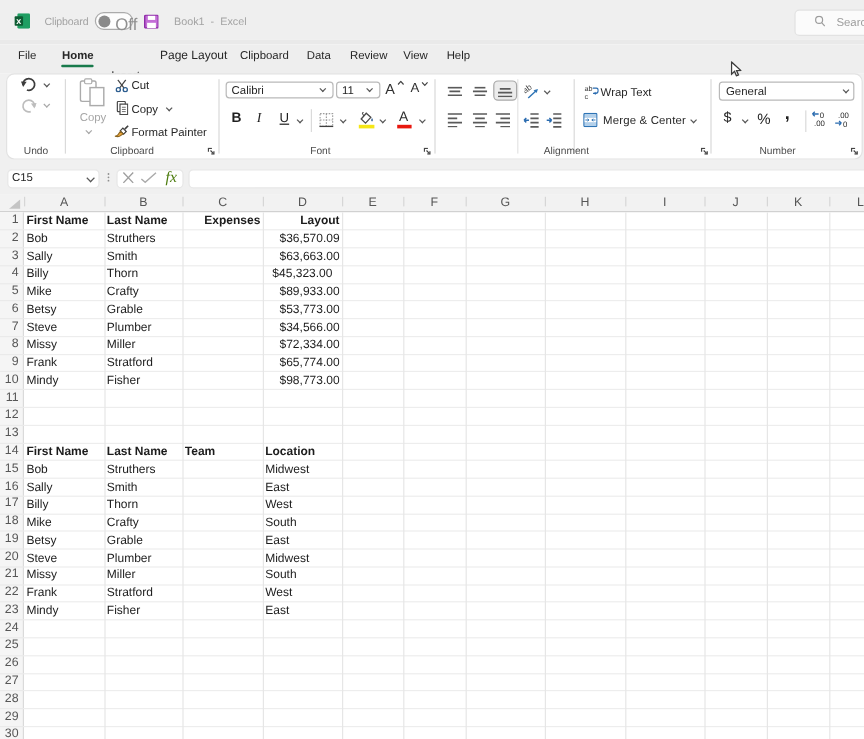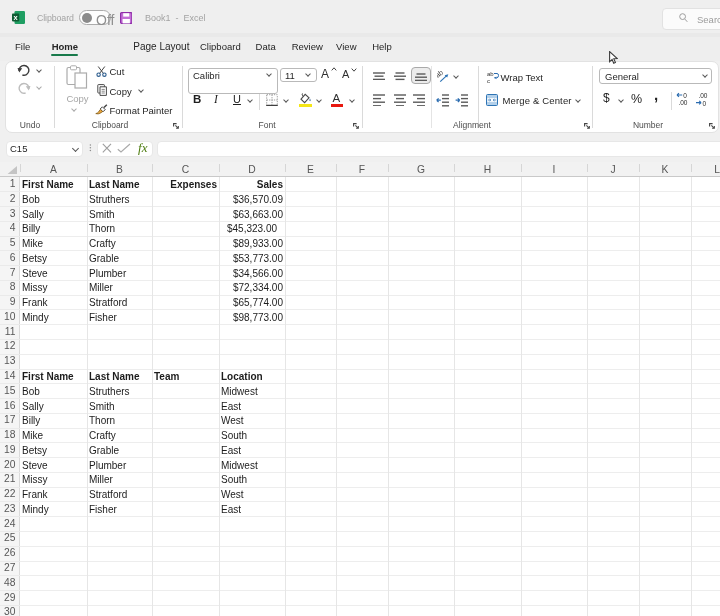--- a/index.html
+++ b/index.html
@@ -95,21 +95,21 @@
 </svg>
 <div class="it" style="left:109.5px;top:85.5px">Copy</div>
 <div class="cv" style="left:139px;top:87.5px"></div>
 <svg class="ab" style="left:95px;top:103.5px" width="13" height="11" viewBox="0 0 13 11">
 <path d="M9 3.6 L11.8 0.8" stroke="#3f3f3f" stroke-width="1.4"></path>
 <path d="M5.2 5 L7.4 2.8 L10.2 5.6 L8 7.8 Z" fill="#fff" stroke="#3f3f3f" stroke-width="1"></path>
 <path d="M0.8 9.6 Q2.6 9.2 3.4 8.2 L5.4 5.4 L7.6 7.6 L4.8 9.4 Q3.6 10.2 0.8 9.6 Z" fill="#eda63a" stroke="#8a6420" stroke-width="0.9"></path>
 </svg>
 <div class="it" style="left:109.5px;top:104.5px">Format Painter</div>
 <div class="lbl" style="left:67px;top:120px;width:86px">Clipboard</div>
-<div class="combo" style="left:188px;top:68px;width:90px;height:26px">
+<div class="combo" style="left:188px;top:68px;width:90px;height:14px">
     <span style="position:absolute;left:4px;top:1px">Calibri</span>
   </div>
 <div class="cv" style="left:267px;top:72px"></div>
 <div class="combo" style="left:280px;top:68px;width:37px;height:14px">
     <span style="position:absolute;left:4px;top:1px">11</span>
   </div>
 <div class="cv" style="left:306px;top:72px"></div>
 <div class="ab" style="left:321px;top:67px;font-size:12px;color:#2f2f2f;font-weight:500">A</div>
 <svg class="ab" style="left:331px;top:67px" width="6" height="4" viewBox="0 0 6 4">
     <path d="M0.7 3.4 L3 0.8 L5.3 3.4" fill="none" stroke="#444" stroke-width="1"></path>
@@ -376,41 +376,41 @@
 <div class="ab" style="left:0px;top:545.75px;width:20px;height:1px;background:#eaeaea"></div>
 <div class="rno" style="left:0;top:531.48px;width:15.5px;height:14.77px;line-height:14.77px">25</div>
 <div class="ab" style="left:20px;top:560.52px;width:700px;height:1px;background:#ededed"></div>
 <div class="ab" style="left:0px;top:560.52px;width:20px;height:1px;background:#eaeaea"></div>
 <div class="rno" style="left:0;top:546.25px;width:15.5px;height:14.77px;line-height:14.77px">26</div>
 <div class="ab" style="left:20px;top:575.29px;width:700px;height:1px;background:#ededed"></div>
 <div class="ab" style="left:0px;top:575.29px;width:20px;height:1px;background:#eaeaea"></div>
 <div class="rno" style="left:0;top:561.02px;width:15.5px;height:14.77px;line-height:14.77px">27</div>
 <div class="ab" style="left:20px;top:590.06px;width:700px;height:1px;background:#ededed"></div>
 <div class="ab" style="left:0px;top:590.06px;width:20px;height:1px;background:#eaeaea"></div>
-<div class="rno" style="left:0;top:575.79px;width:15.5px;height:14.77px;line-height:14.77px">48</div>
+<div class="rno" style="left:0;top:575.79px;width:15.5px;height:14.77px;line-height:14.77px">28</div>
 <div class="ab" style="left:20px;top:604.83px;width:700px;height:1px;background:#ededed"></div>
 <div class="ab" style="left:0px;top:604.83px;width:20px;height:1px;background:#eaeaea"></div>
 <div class="rno" style="left:0;top:590.56px;width:15.5px;height:14.77px;line-height:14.77px">29</div>
 
 <div class="rno" style="left:0;top:605.33px;width:15.5px;height:14.77px;line-height:14.77px">30</div>
 <div class="ab" style="left:87px;top:177px;width:1px;height:439px;background:#e6e6e6"></div>
 <div class="ab" style="left:152px;top:177px;width:1px;height:439px;background:#e6e6e6"></div>
 <div class="ab" style="left:219px;top:177px;width:1px;height:439px;background:#e6e6e6"></div>
 <div class="ab" style="left:285px;top:177px;width:1px;height:439px;background:#e6e6e6"></div>
 <div class="ab" style="left:336px;top:177px;width:1px;height:439px;background:#e6e6e6"></div>
 <div class="ab" style="left:388px;top:177px;width:1px;height:439px;background:#e6e6e6"></div>
 <div class="ab" style="left:454px;top:177px;width:1px;height:439px;background:#e6e6e6"></div>
 <div class="ab" style="left:521px;top:177px;width:1px;height:439px;background:#e6e6e6"></div>
 <div class="ab" style="left:587px;top:177px;width:1px;height:439px;background:#e6e6e6"></div>
 <div class="ab" style="left:639px;top:177px;width:1px;height:439px;background:#e6e6e6"></div>
 <div class="ab" style="left:691px;top:177px;width:1px;height:439px;background:#e6e6e6"></div>
 <div class="cell" style="left:22px;top:177.00px;width:63px;height:14.77px;line-height:15.27px;font-weight:bold;">First Name</div>
 <div class="cell" style="left:89px;top:177.00px;width:61px;height:14.77px;line-height:15.27px;font-weight:bold;">Last Name</div>
 <div class="cell" style="left:154px;top:177.00px;width:63px;height:14.77px;line-height:15.27px;font-weight:bold;text-align:right;">Expenses</div>
-<div class="cell" style="left:221px;top:177.00px;width:62px;height:14.77px;line-height:15.27px;font-weight:bold;text-align:right;">Sales</div>
+<div class="cell" style="left:221px;top:177.00px;width:62px;height:14.77px;line-height:15.27px;font-weight:bold;text-align:right;">Layout</div>
 <div class="cell" style="left:22px;top:191.77px;width:63px;height:14.77px;line-height:15.27px;">Bob</div>
 <div class="cell" style="left:89px;top:191.77px;width:61px;height:14.77px;line-height:15.27px;">Struthers</div>
 <div class="cell" style="left:221px;top:191.77px;width:62px;height:14.77px;line-height:15.27px;text-align:right;">$36,570.09</div>
 <div class="cell" style="left:22px;top:206.54px;width:63px;height:14.77px;line-height:15.27px;">Sally</div>
 <div class="cell" style="left:89px;top:206.54px;width:61px;height:14.77px;line-height:15.27px;">Smith</div>
 <div class="cell" style="left:221px;top:206.54px;width:62px;height:14.77px;line-height:15.27px;text-align:right;">$63,663.00</div>
 <div class="cell" style="left:22px;top:221.31px;width:63px;height:14.77px;line-height:15.27px;">Billy</div>
 <div class="cell" style="left:89px;top:221.31px;width:61px;height:14.77px;line-height:15.27px;">Thorn</div>
 <div class="cell" style="left:221px;top:221.31px;width:62px;height:14.77px;line-height:15.27px;text-align:center;">$45,323.00</div>
 <div class="cell" style="left:22px;top:236.08px;width:63px;height:14.77px;line-height:15.27px;">Mike</div>

